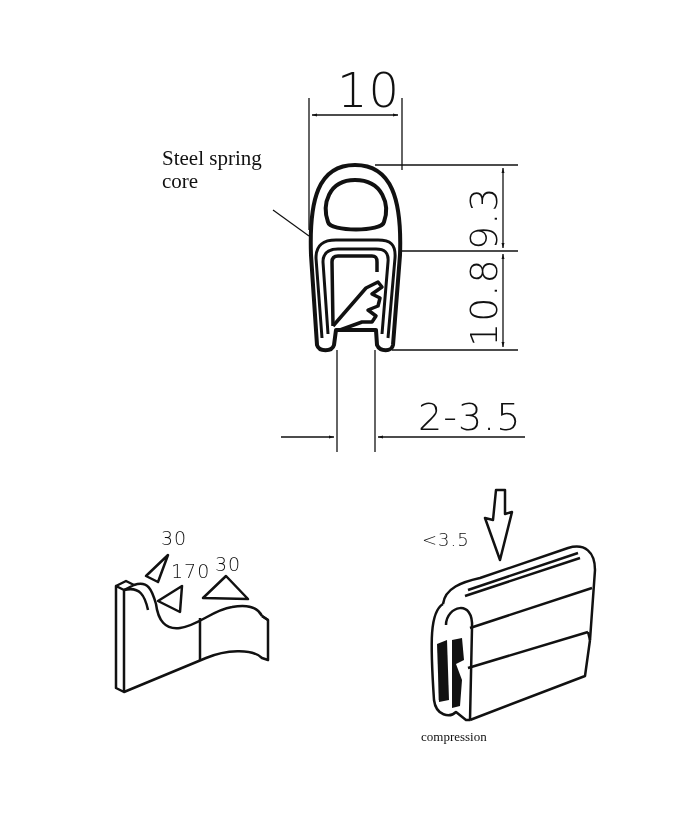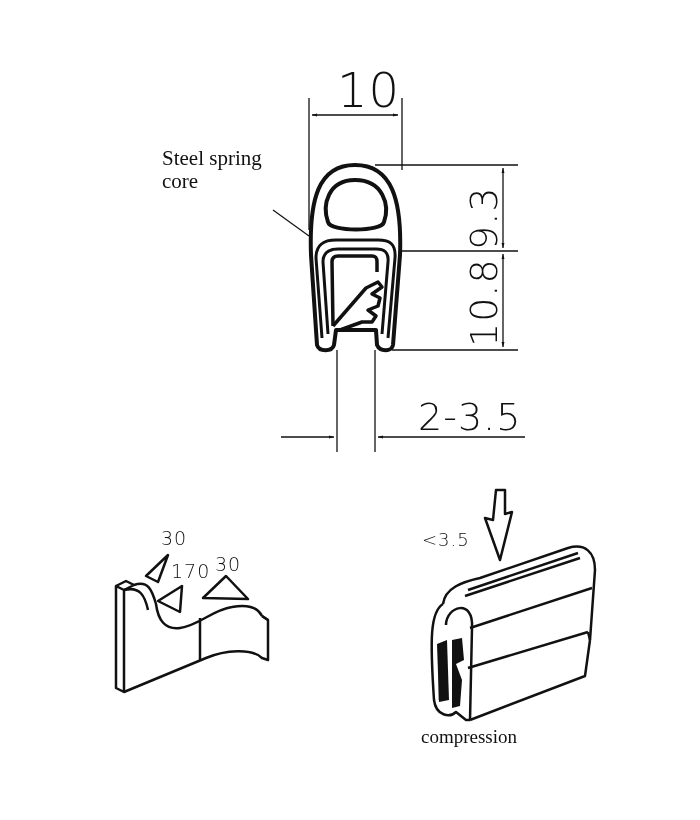--- a/index.html
+++ b/index.html
@@ -108,14 +108,14 @@
   <div class="lbl dim" style="left:495px;top:255px;font-size:38px;line-height:38px;transform-origin:0 0;transform:rotate(-90deg) translate(-92px,-30px);">10.8</div>
 
   <div class="lbl dim" style="left:418px;top:398px;font-size:38px;line-height:38px;">2-3.5</div>
 
   <div class="lbl dim" style="left:161px;top:528px;font-size:19px;line-height:20px;">30</div>
   <div class="lbl dim" style="left:171px;top:561px;font-size:19px;line-height:20px;">170</div>
   <div class="lbl dim" style="left:215px;top:554px;font-size:19px;line-height:20px;">30</div>
 
   <div class="lbl dim" style="left:422px;top:528px;font-size:18px;line-height:24px;">&lt;3.5</div>
 
-  <div class="lbl sans" style="left:421px;top:728px;font-size:19px;line-height:17px;">compression</div>
+  <div class="lbl sans" style="left:421px;top:728px;font-size:13px;line-height:17px;">compression</div>
 </div>
 
 </body></html>

